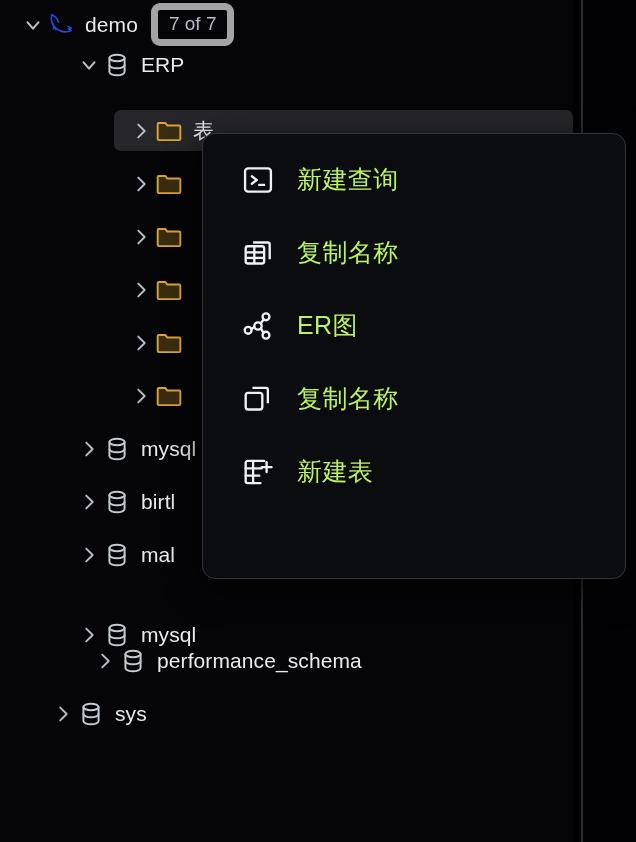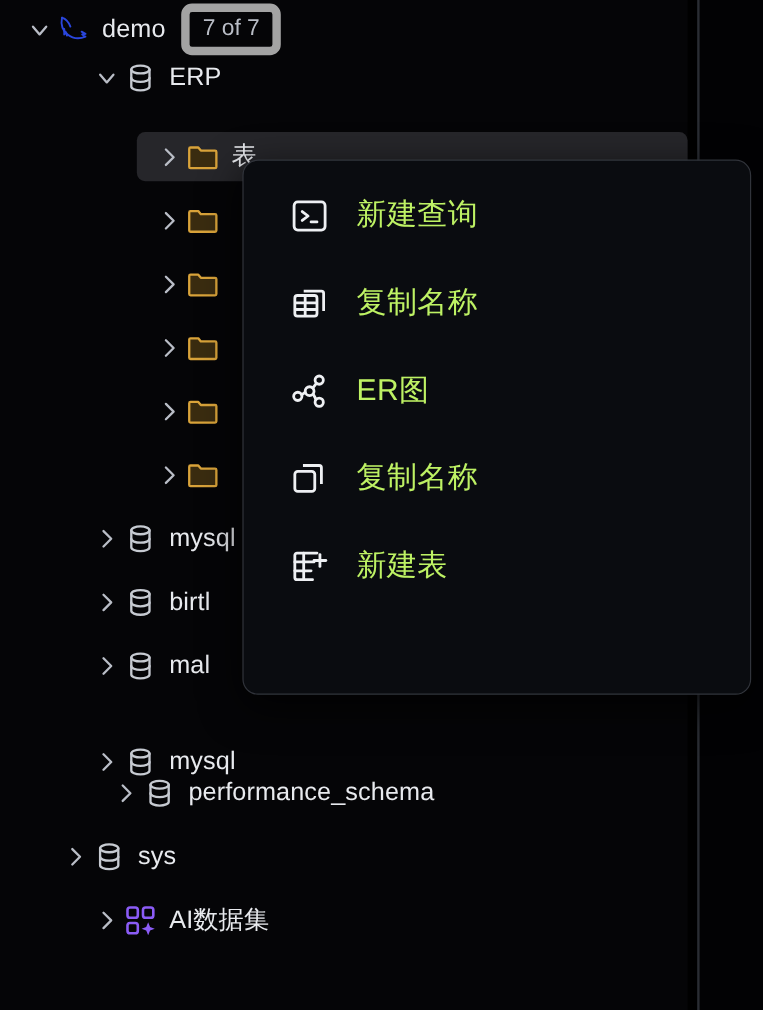--- a/index.html
+++ b/index.html
@@ -288,36 +288,20 @@
       </span>
       <span class="node-icon">
         <svg width="26" height="26" viewBox="0 0 24 24" fill="none" stroke="#c6cad1" stroke-width="1.8" stroke-linecap="round" stroke-linejoin="round">
             <ellipse cx="12" cy="5.5" rx="7" ry="3"></ellipse>
             <path d="M5 5.5v13c0 1.7 3.1 3 7 3s7-1.3 7-3v-13"></path>
             <path d="M5 12c0 1.7 3.1 3 7 3s7-1.3 7-3"></path>
           </svg>
       </span>
       <span class="node-label">sys</span>
     </div>
-    <div class="tree-row" style="top:746px;padding-left:76px;">
-      <span class="chev">
-        <svg width="22" height="22" viewBox="0 0 24 24" fill="none" stroke="#b9bdc6" stroke-width="2.1" stroke-linecap="round" stroke-linejoin="round">
-            <polyline points="9 5 16 12 9 19"></polyline>
-          </svg>
-      </span>
-      <span class="node-icon">
-        <svg width="28" height="28" viewBox="0 0 26 26" fill="none" stroke="#8b5cf6" stroke-width="2" stroke-linejoin="round">
-          <rect x="3" y="3" width="8" height="8" rx="2"></rect>
-          <rect x="15" y="3" width="8" height="8" rx="2"></rect>
-          <rect x="3" y="15" width="8" height="8" rx="2"></rect>
-          <path d="M19 14.5 l1.5 3.6 3.6 1.4 -3.6 1.4 -1.5 3.6 -1.5 -3.6 -3.6 -1.4 3.6 -1.4z" fill="#8b5cf6" stroke="none"></path>
-        </svg>
-      </span>
-      <span class="node-label">AI数据集</span>
-    </div>
   </div>
 
   <div class="ctx-menu">
 
     <div class="ctx-item">
       <span class="ctx-icon">
         <svg width="32" height="32" viewBox="0 0 26 26" fill="none" stroke="#eef0f3" stroke-width="1.9" stroke-linecap="round" stroke-linejoin="round">
           <rect x="2.5" y="3.5" width="21" height="19" rx="2.5"></rect>
           <polyline points="8 10 12 13 8 16"></polyline>
           <line x1="14" y1="17" x2="18" y2="17"></line>

